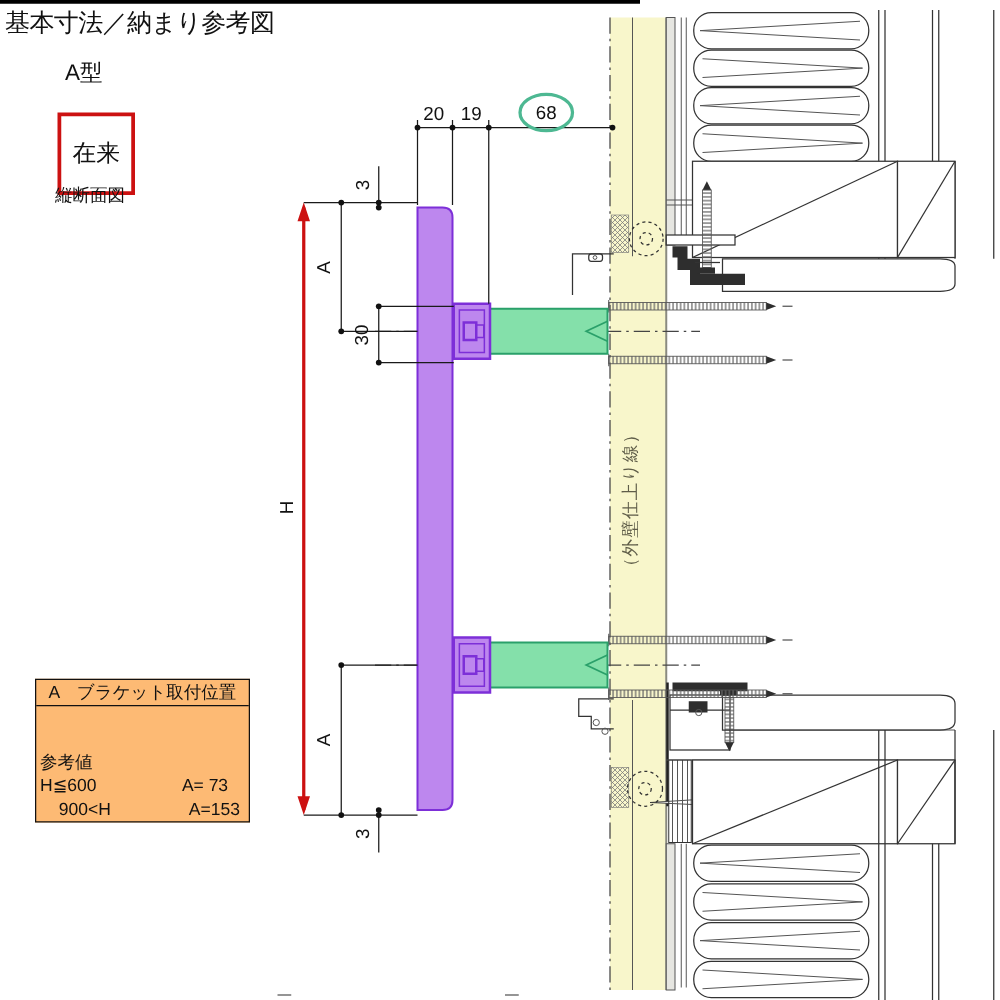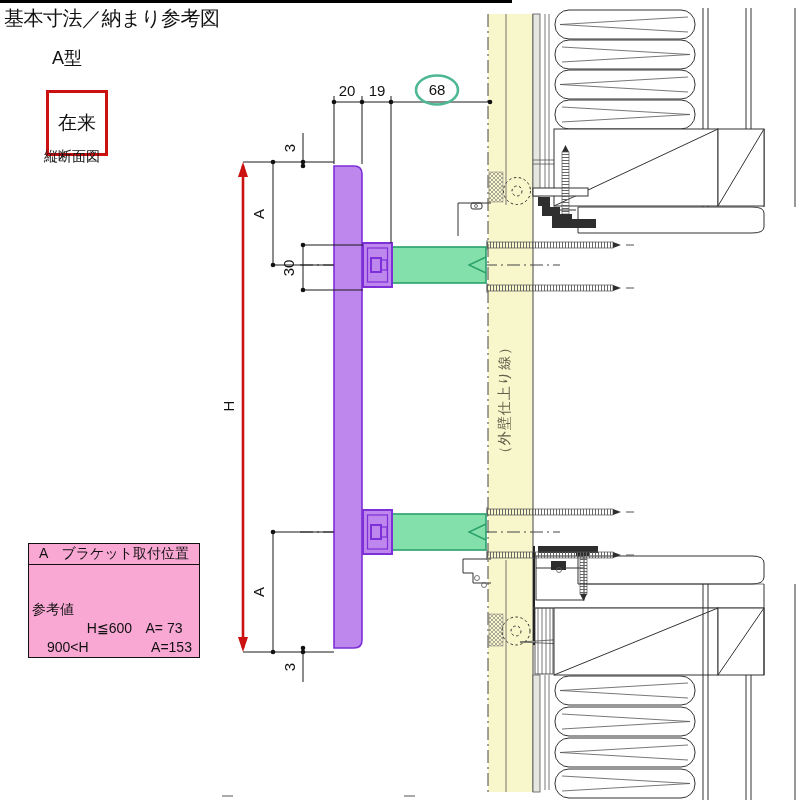--- a/index.html
+++ b/index.html
@@ -8,25 +8,25 @@
   #stage svg{position:absolute;left:0;top:0;}
 
   
   .abs{position:absolute;}
   #title{left:4px;top:5px;font-size:20px;font-weight:normal;letter-spacing:-0.5px;}
   #model{left:52px;top:46px;font-size:18px;}
   #zairai{left:46px;top:90px;border:3px solid var(--red);padding:17px 9px;font-size:19px;}
   #viewlabel{left:44px;top:148px;font-size:14px;}
 
   
-  #reftable{left:28px;top:543px;width:170px;border:1.5px solid #111;background:#f9a8d4;font-size:14px;}
+  #reftable{left:28px;top:543px;width:170px;border:1.5px solid #111;background:#fdba74;font-size:14px;}
   #reftable .hdr{border-bottom:1.5px solid #111;text-align:center;padding:1px 2px;white-space:nowrap;}
   #reftable .sub{padding:0 3px;margin-top:36px;}
   #reftable .trow{display:flex;padding:0 3px;line-height:19px;}
-  #reftable .cond{width:100px;text-align:right;white-space:pre;}
+  #reftable .cond{width:100px;white-space:pre;}
   #reftable .trow:last-child .cond{text-align:left;margin-left:15px;}
   #reftable .val{flex:1;text-align:center;white-space:pre;}
 
   
   .yellow{fill:var(--yellow-band);stroke:none;}
   .rail,.housing{fill:var(--purple-fill);stroke:var(--purple-stroke);}
   .rail{stroke-width:1.6;}
   .housing{stroke-width:2;}
   .hline{stroke:var(--purple-stroke);stroke-width:1.2;fill:none;}
   .arm{fill:var(--green-fill);stroke:var(--green-stroke);stroke-width:1.6;}

